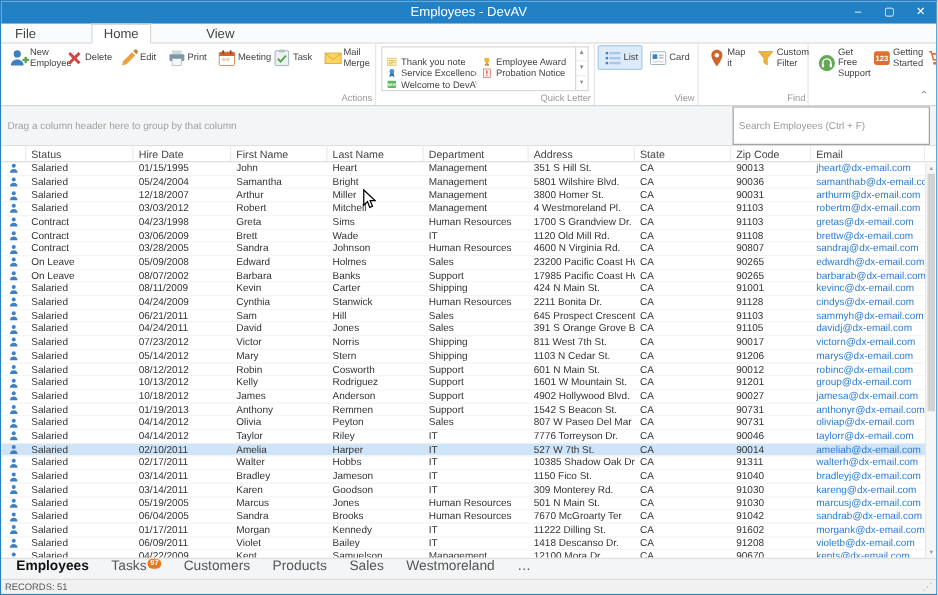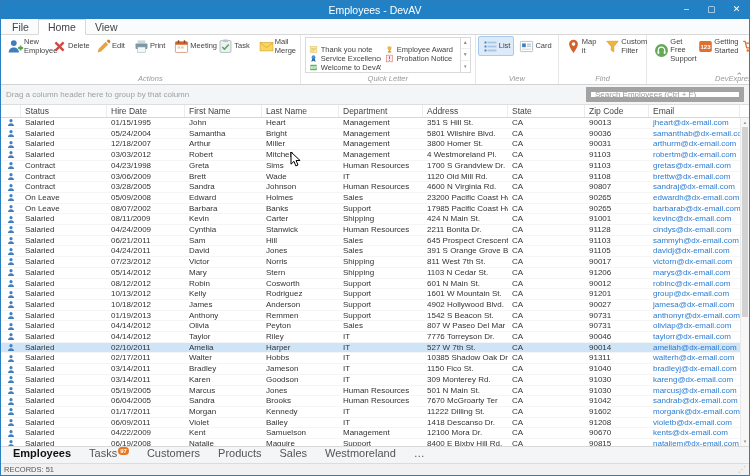--- a/index.html
+++ b/index.html
@@ -8,49 +8,49 @@
   .window{width:750px;height:476px;border:1px solid #2a7fc1;display:flex;flex-direction:column;position:relative;overflow:hidden;background:#fff;}
 
   
   .titlebar{flex:0 0 18px;background:#2181c4;color:#fff;display:flex;align-items:stretch;}
   .titlebar-spacer{width:75px;}
   .titlebar-title{flex:1;text-align:center;font-size:10.5px;line-height:18px;}
   .win-btns{display:flex;}
   .win-btn{width:25px;text-align:center;font-size:9px;line-height:17px;color:#fff;}
 
   
-  .menubar{flex:0 0 15px;display:flex;align-items:flex-end;background:#fafbfc;border-bottom:1px solid #d8d8d8;padding-left:2px;}
+  .menubar{flex:0 0 15px;display:flex;align-items:flex-end;background:#fafbfc;border-bottom:1px solid #d8d8d8;padding-left:2px;gap:35px;}
   .rtab{font-size:10.5px;color:#444;padding:0 9px;line-height:14px;}
   .rtab.sel{background:#fff;border:1px solid #d8d8d8;border-bottom:1px solid #fff;margin-bottom:-1px;}
 
   
   .ribbon{flex:0 0 47px;background:#fff;border-bottom:1px solid #d4d4d4;position:relative;}
   .rb-groups{display:flex;height:100%;}
   .rb-group{display:flex;flex-direction:column;border-right:1px solid #e6e6e6;padding:0 2px;}
   .rb-items{flex:1;display:flex;align-items:flex-start;padding-top:1px;}
-  .rb-caption{font-size:7.5px;color:#999;text-align:center;height:10px;line-height:10px;font-style:italic;}
+  .rb-caption{font-size:7.5px;color:#999;text-align:right;height:10px;line-height:10px;}
   .rb-btn{display:flex;flex-direction:row;align-items:center;padding:1px 3px 0;max-width:44px;min-width:24px;text-align:left;border:1px solid transparent;border-radius:2px;}
   .rb-btn.sel{background:#dceafa;border-color:#a8cbee;}
   .rb-label{font-size:7.5px;color:#444;line-height:1.12;}
   .ico,.ico svg{display:block;}
   .rb-btn>.ico svg{width:17px;height:17px;}
   .gallery{border:1px solid #d9d9d9;margin:1px 2px;display:flex;height:36px;align-items:flex-end;}
   .gal-grid{display:grid;grid-template-rows:repeat(3,1fr);grid-auto-flow:column;padding:0 1px;}
   .gal-item{display:flex;align-items:center;gap:3px;width:76px;padding:0 2px;overflow:hidden;}
   .gal-item .ico svg{width:9px;height:9px;}
   .gal-label{font-size:7.5px;color:#444;white-space:nowrap;overflow:hidden;}
   .gal-arrows{width:10px;border-left:1px solid #d9d9d9;display:flex;flex-direction:column;}
   .gal-arrow{flex:1;font-size:5px;color:#888;text-align:center;line-height:11px;border-bottom:1px solid #eee;}
   .gal-arrow:last-child{border-bottom:none;}
   .ribbon-collapse{position:absolute;right:6px;bottom:3px;font-size:9px;color:#888;line-height:9px;}
 
   
   .findpanel{flex:0 0 20px;background:#f4f5f6;border-bottom:1px solid #dedede;display:flex;align-items:center;justify-content:space-between;padding:0 5px;}
   .group-hint{font-size:8px;color:#a0a0a0;}
-  .search-input{width:158px;height:15px;border:5px solid #a3a3a3;font-size:8px;color:#555;padding:0 4px;font-family:inherit;background:#fff;}
+  .search-input{width:158px;height:31px;border:1px solid #a3a3a3;font-size:8px;color:#555;padding:0 4px;font-family:inherit;background:#fff;}
   .search-input::placeholder{color:#9a9a9a;}
 
   
   .grid{flex:1;display:flex;flex-direction:column;min-height:0;}
   .grid-header{display:grid;grid-template-columns:20px 86px 78px 77px 77px 84px 85px 77px 64px 1fr;flex:0 0 13px;border-bottom:1px solid #d6d6d6;background:#fff;padding-right:9px;}
   .hcell{font-size:8.5px;color:#444;line-height:12px;padding:0 4px;border-right:1px solid #ececec;white-space:nowrap;overflow:hidden;}
   .grid-body{position:relative;flex:1;overflow:hidden;background:#fff;}
   .grid-rows{position:absolute;left:0;top:0;right:9px;bottom:0;overflow:hidden;}
   .grid-row{display:grid;grid-template-columns:20px 86px 78px 77px 77px 84px 85px 77px 64px 1fr;height:10.71px;border-bottom:1px solid #f5f5f5;}
   .grid-row.selected{background:#cfe4f7;}

